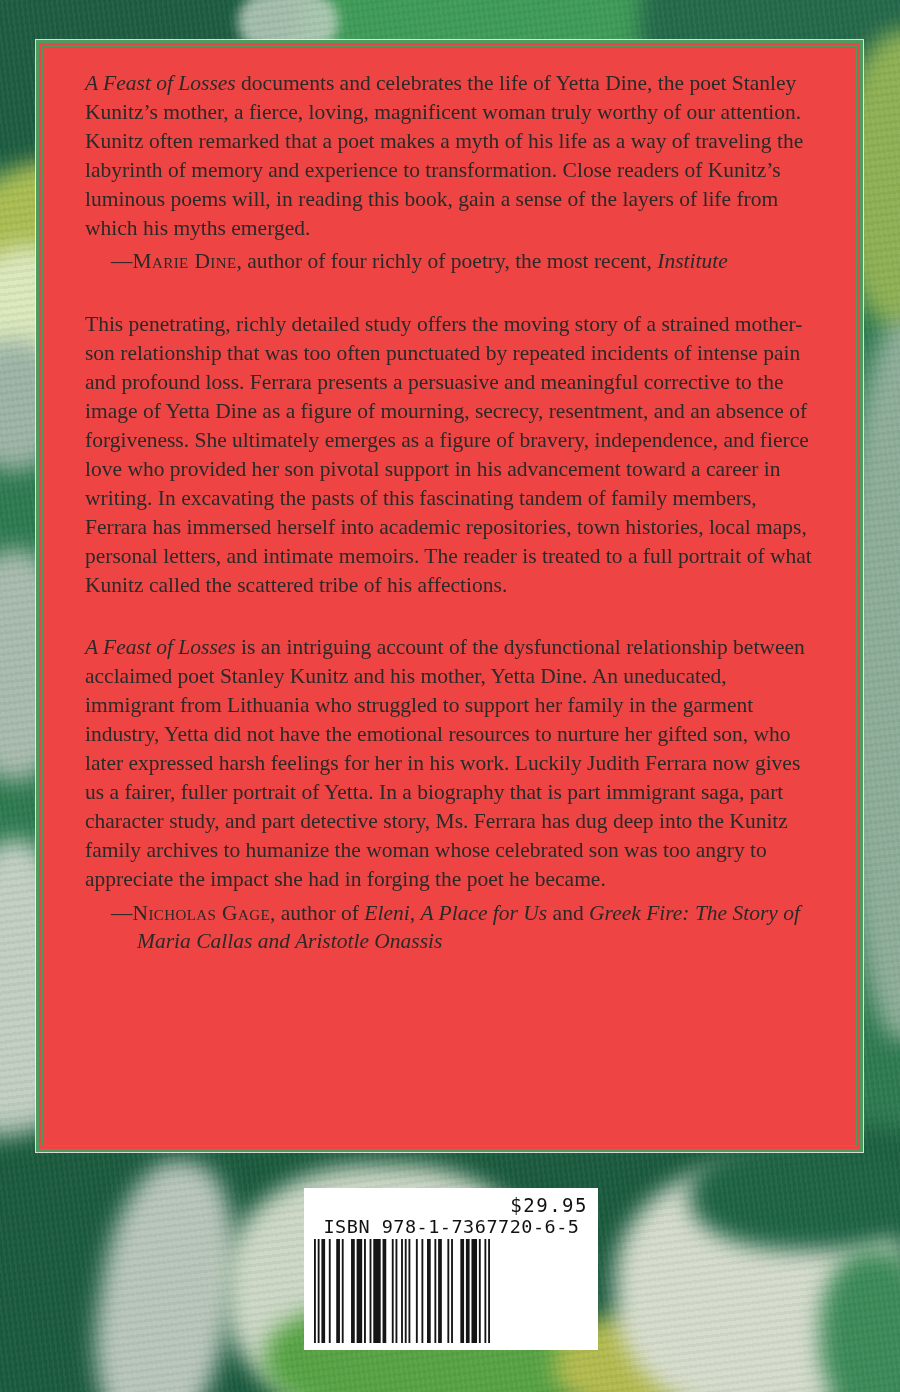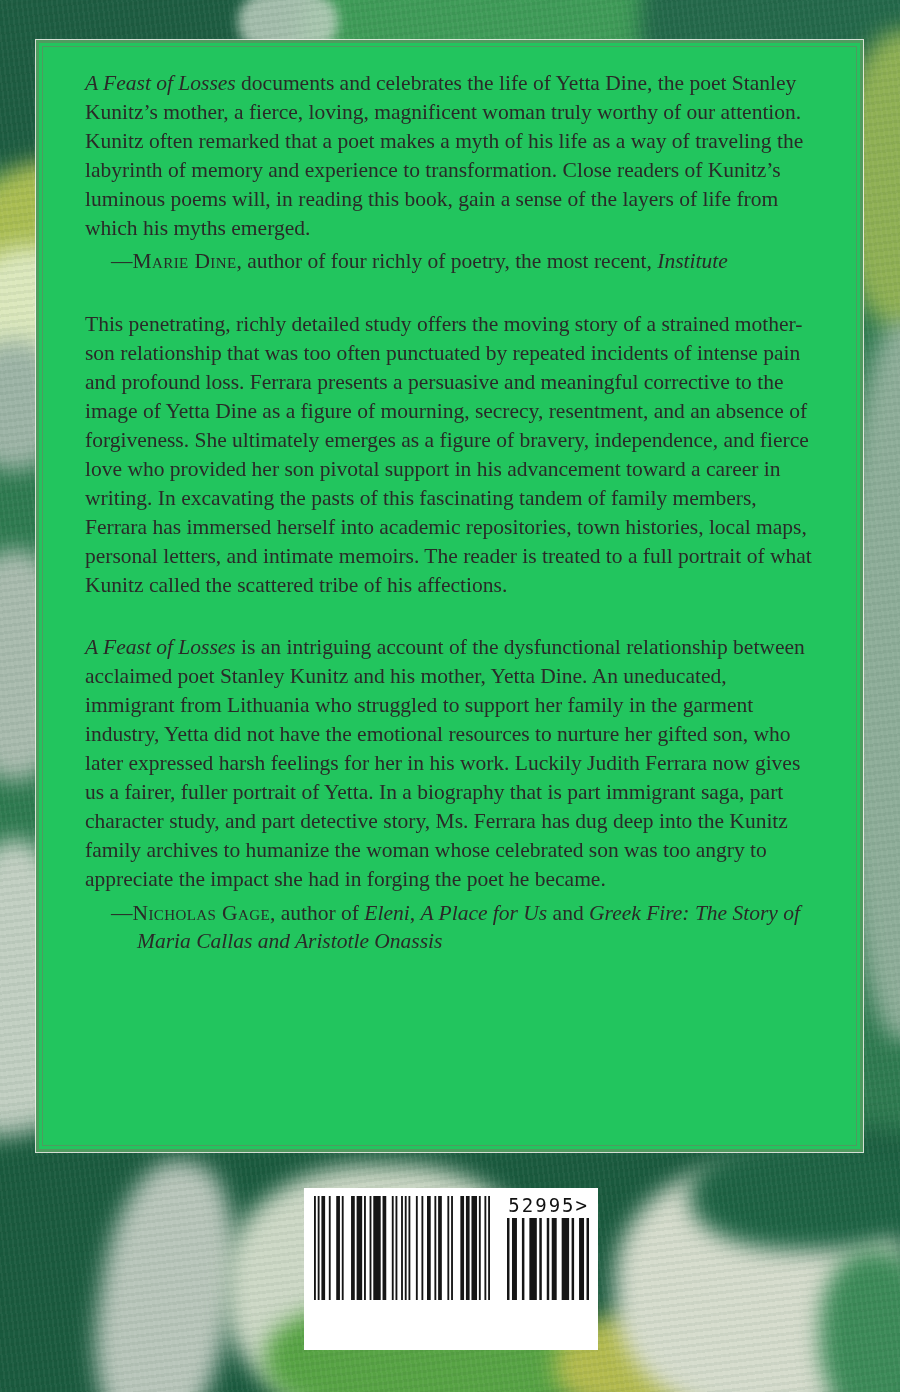--- a/index.html
+++ b/index.html
@@ -13,21 +13,21 @@
   .patch { position:absolute; filter:blur(11px); border-radius:45%; }
   .grain {
     position:absolute; inset:0; pointer-events:none;
     background:
       repeating-linear-gradient(83deg, rgba(255,255,255,.045) 0 2px, rgba(0,0,0,0) 2px 5px),
       repeating-linear-gradient(-7deg, rgba(0,40,20,.05) 0 3px, rgba(0,0,0,0) 3px 7px);
   }
   
   .panel {
     position:absolute; left:36px; top:40px; width:827px; height:1112px;
-    box-sizing:border-box; background:#22c55e;
+    box-sizing:border-box; background:#ef4444;
     border:3px solid #4f9b5f;
     box-shadow:0 0 0 1px rgba(246,245,237,.85);
   }
   .panel-inner {
     position:absolute; inset:3px; border:1px solid #4f9b5f;
     padding:22px 38px 0 42px; overflow:hidden;
   }
   .blurb + .blurb { margin-top:34px; }
   .quote, .attr {
     margin:0; color:#2a2a28; font-size:21.5px; line-height:28.9px;
@@ -103,20 +103,22 @@
           </article>
           <article class="blurb">
             <p class="quote"><span class="i">A Feast of Losses</span><span> is an intriguing account of the dysfunctional relationship between acclaimed poet Stanley Kunitz and his mother, Yetta Dine. An uneducated, immigrant from Lithuania who struggled to support her family in the garment industry, Yetta did not have the emotional resources to nurture her gifted son, who later expressed harsh feelings for her in his work. Luckily Judith Ferrara now gives us a fairer, fuller portrait of Yetta. In a biography that is part immigrant saga, part character study, and part detective story, Ms. Ferrara has dug deep into the Kunitz family archives to humanize the woman whose celebrated son was too angry to appreciate the impact she had in forging the poet he became.</span></p>
             <p class="attr"><span>—</span><span class="sc">Nicholas Gage</span><span>, author of </span><span class="i">Eleni</span><span>, </span><span class="i">A Place for Us</span><span> and </span><span class="i">Greek Fire: The Story of Maria Callas and Aristotle Onassis</span></p>
           </article>
         </div>
     </div>
   </div>
 
   <div class="barcode-box">
+    <div class="price-row">$29.95</div>
+    <div class="isbn-row">ISBN 978-1-7367720-6-5</div>
     <div class="bars-row">
       <svg class="barcode-main" xmlns="http://www.w3.org/2000/svg" viewBox="0 0 95 100" preserveAspectRatio="none">
           <rect x="0" y="0" width="1" height="100"></rect>
           <rect x="2" y="0" width="1" height="100"></rect>
           <rect x="4" y="0" width="2" height="100"></rect>
           <rect x="8" y="0" width="1" height="100"></rect>
           <rect x="12" y="0" width="2" height="100"></rect>
           <rect x="15" y="0" width="1" height="100"></rect>
           <rect x="20" y="0" width="2" height="100"></rect>
           <rect x="23" y="0" width="3" height="100"></rect>
@@ -136,32 +138,16 @@
           <rect x="67" y="0" width="2" height="100"></rect>
           <rect x="72" y="0" width="1" height="100"></rect>
           <rect x="74" y="0" width="1" height="100"></rect>
           <rect x="79" y="0" width="2" height="100"></rect>
           <rect x="82" y="0" width="2" height="100"></rect>
           <rect x="85" y="0" width="3" height="100"></rect>
           <rect x="89" y="0" width="1" height="100"></rect>
           <rect x="92" y="0" width="1" height="100"></rect>
           <rect x="94" y="0" width="1" height="100"></rect>
         </svg>
-      <div class="addon-col">
-        <div class="addon-code">52995&gt;</div>
-        <svg class="barcode-addon" xmlns="http://www.w3.org/2000/svg" viewBox="0 0 33 100" preserveAspectRatio="none">
-            <rect x="0" y="0" width="1" height="100"></rect>
-            <rect x="2" y="0" width="2" height="100"></rect>
-            <rect x="6" y="0" width="1" height="100"></rect>
-            <rect x="9" y="0" width="3" height="100"></rect>
-            <rect x="13" y="0" width="1" height="100"></rect>
-            <rect x="16" y="0" width="1" height="100"></rect>
-            <rect x="18" y="0" width="2" height="100"></rect>
-            <rect x="22" y="0" width="3" height="100"></rect>
-            <rect x="26" y="0" width="1" height="100"></rect>
-            <rect x="29" y="0" width="2" height="100"></rect>
-            <rect x="32" y="0" width="1" height="100"></rect>
-          </svg>
-      </div>
     </div>
   </div>
 
 </div>
 
 </body></html>

